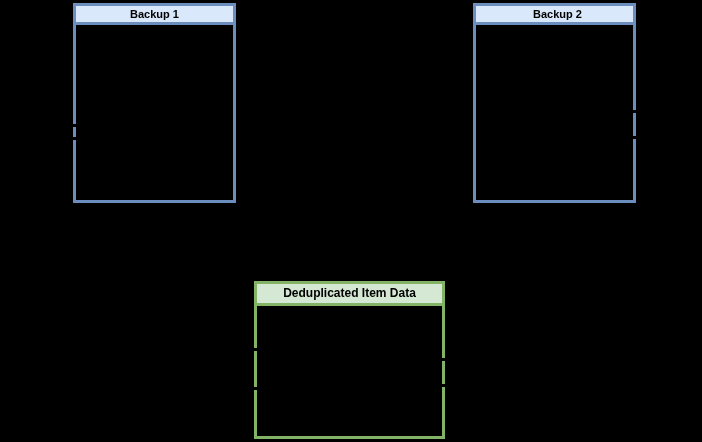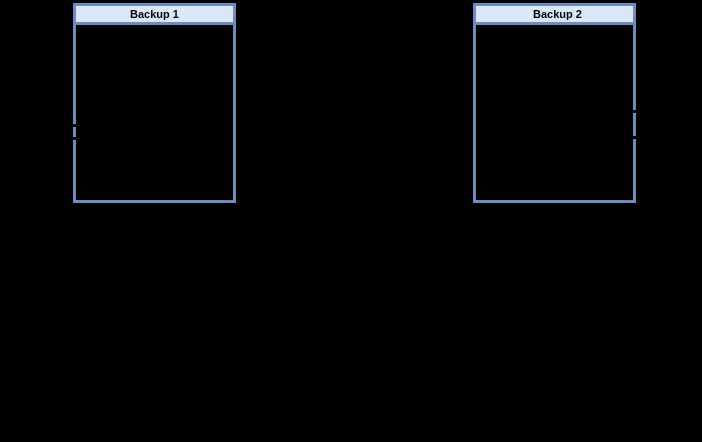--- a/index.html
+++ b/index.html
@@ -65,20 +65,26 @@
     <div class="node-body"></div>
   </div>
 
   <div class="node backup" style="left: 473px; top: 3px; width: 163px; height: 200px; border-color: rgb(108, 142, 191);">
     <div class="node-header" style="background: rgb(218, 232, 252); border-bottom-color: rgb(108, 142, 191); color: rgb(0, 0, 0); padding-left: 6px;">
       <span>Backup 2</span>
     </div>
     <div class="node-body"></div>
   </div>
 
+  <div class="node dedup" style="left: 254px; top: 281px; width: 191px; height: 158px; border-color: rgb(130, 179, 102);">
+    <div class="node-header" style="background: rgb(213, 232, 212); border-bottom-color: rgb(130, 179, 102); color: rgb(0, 0, 0);">
+      <span>Deduplicated Item Data</span>
+    </div>
+    <div class="node-body"></div>
+  </div>
 
   <div class="tick" style="left:72px;  top:124px;"></div>
   <div class="tick" style="left:72px;  top:137px;"></div>
   <div class="tick" style="left:632px; top:110px;"></div>
   <div class="tick" style="left:632px; top:136px;"></div>
   <div class="tick" style="left:251px; top:348px;"></div>
   <div class="tick" style="left:251px; top:387px;"></div>
   <div class="tick" style="left:439px; top:358px;"></div>
   <div class="tick" style="left:439px; top:384px;"></div>
 

